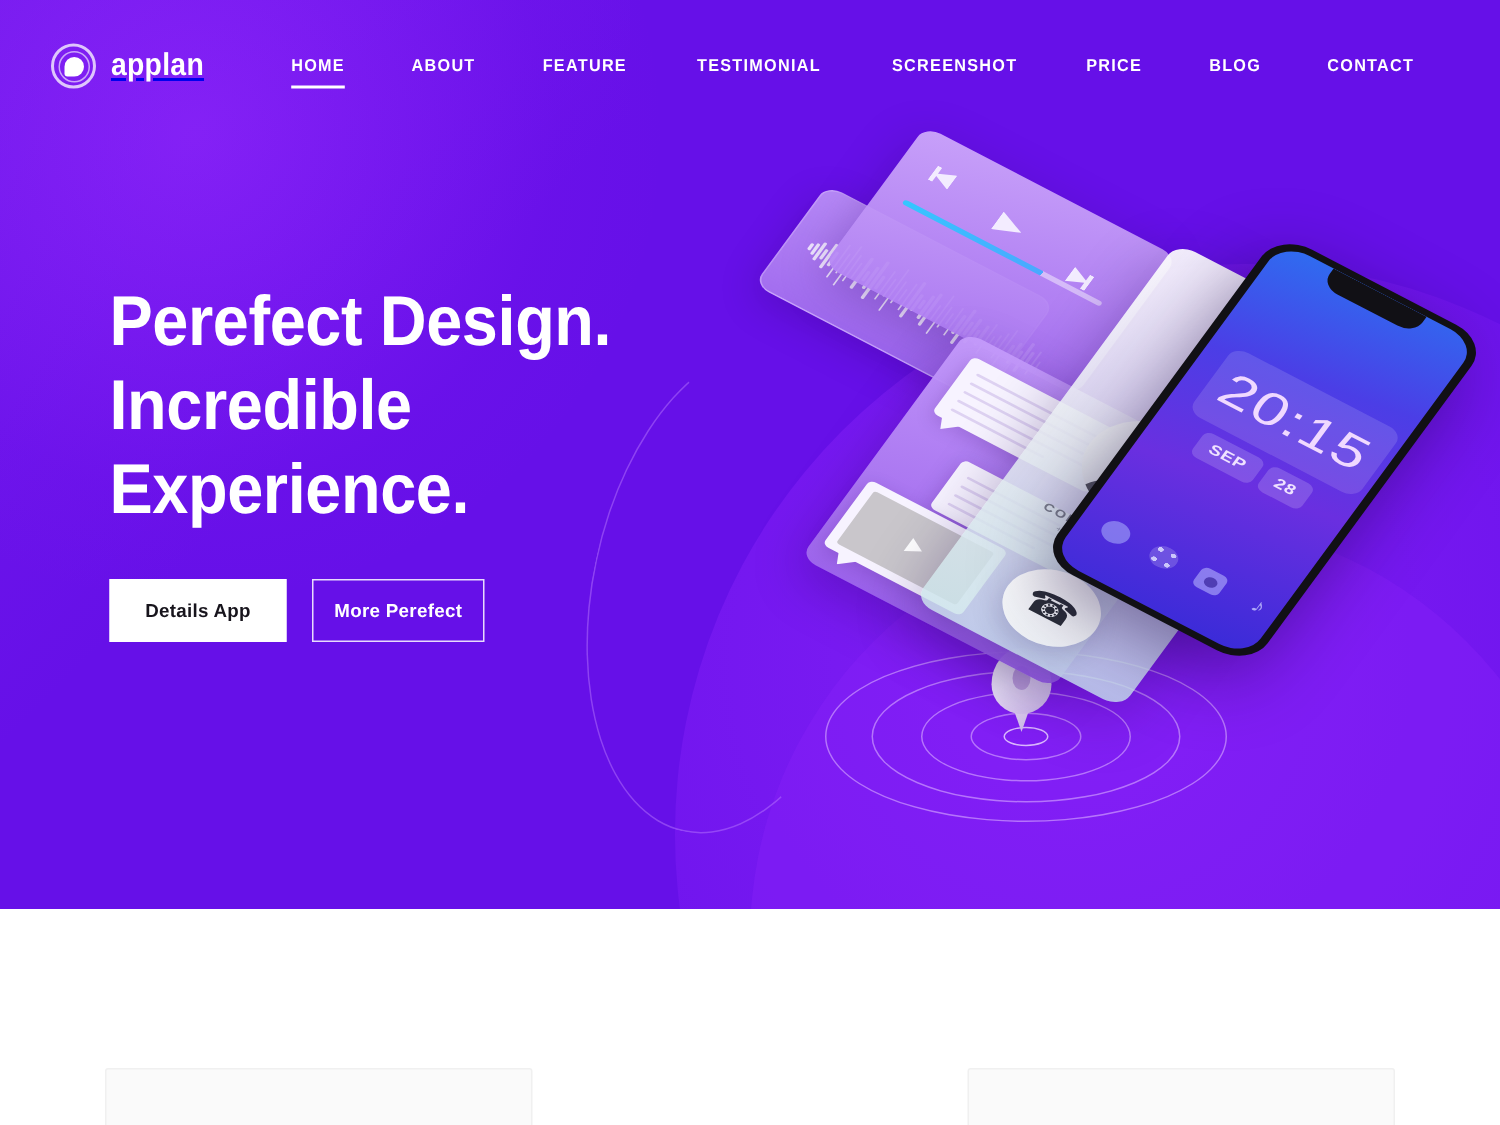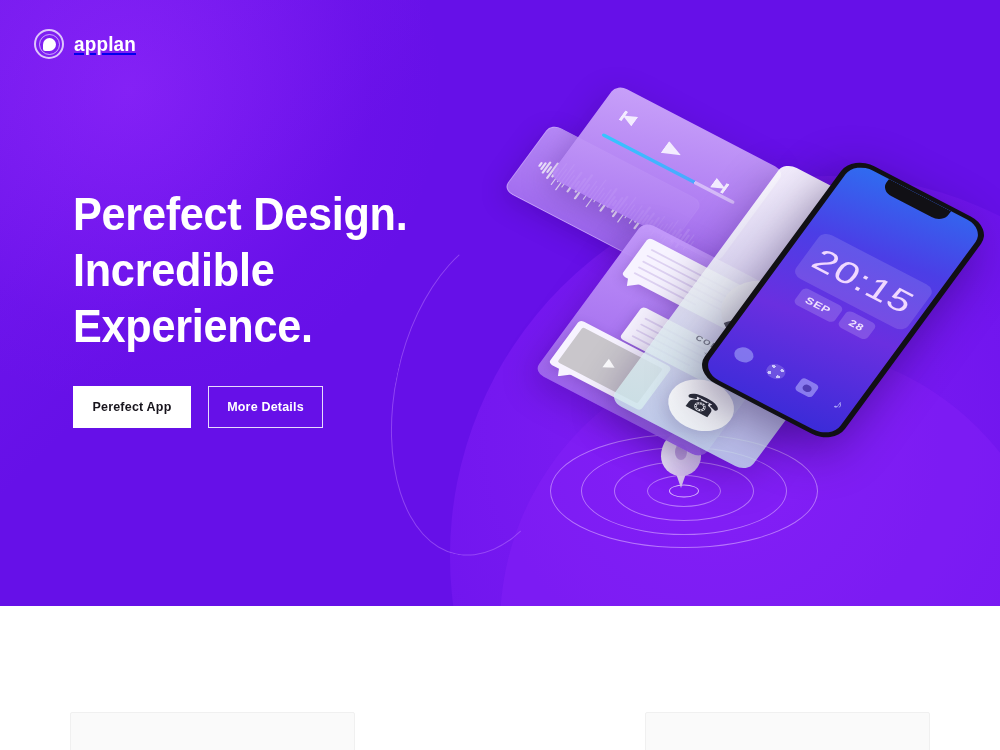--- a/index.html
+++ b/index.html
@@ -378,30 +378,40 @@
   <div class="hero-glow-tl2"></div>
   <div class="hero-circle-br"></div>
   <div class="hero-circle-br2"></div>
   <div class="hero-ring"></div>
 
   <header class="header">
     <a class="brand" href="#">
       <span class="brand-mark"></span>
       <span class="brand-name">applan</span>
     </a>
+    <nav class="nav">
+      <a class="nav-item active" href="#">HOME</a>
+      <a class="nav-item" href="#">ABOUT</a>
+      <a class="nav-item" href="#">FEATURE</a>
+      <a class="nav-item" href="#">TESTIMONIAL</a>
+      <a class="nav-item" href="#">SCREENSHOT</a>
+      <a class="nav-item" href="#">PRICE</a>
+      <a class="nav-item" href="#">BLOG</a>
+      <a class="nav-item" href="#">CONTACT</a>
+    </nav>
   </header>
 
   <div class="hero-copy">
     <h1 class="hero-title">
       <span>Perefect Design.</span>
       <span>Incredible Experience.</span>
     </h1>
     <div class="hero-actions">
-      <a class="btn btn-primary" href="#">Perefect App</a>
-      <a class="btn btn-ghost" href="#">More Details</a>
+      <a class="btn btn-primary" href="#">Details App</a>
+      <a class="btn btn-ghost" href="#">More Perefect</a>
     </div>
   </div>
 
   <div class="illus">
     <div class="iso">
 
       <div class="radar">
         <i class="r1"></i>
           <i class="r2"></i>
           <i class="r3"></i>

